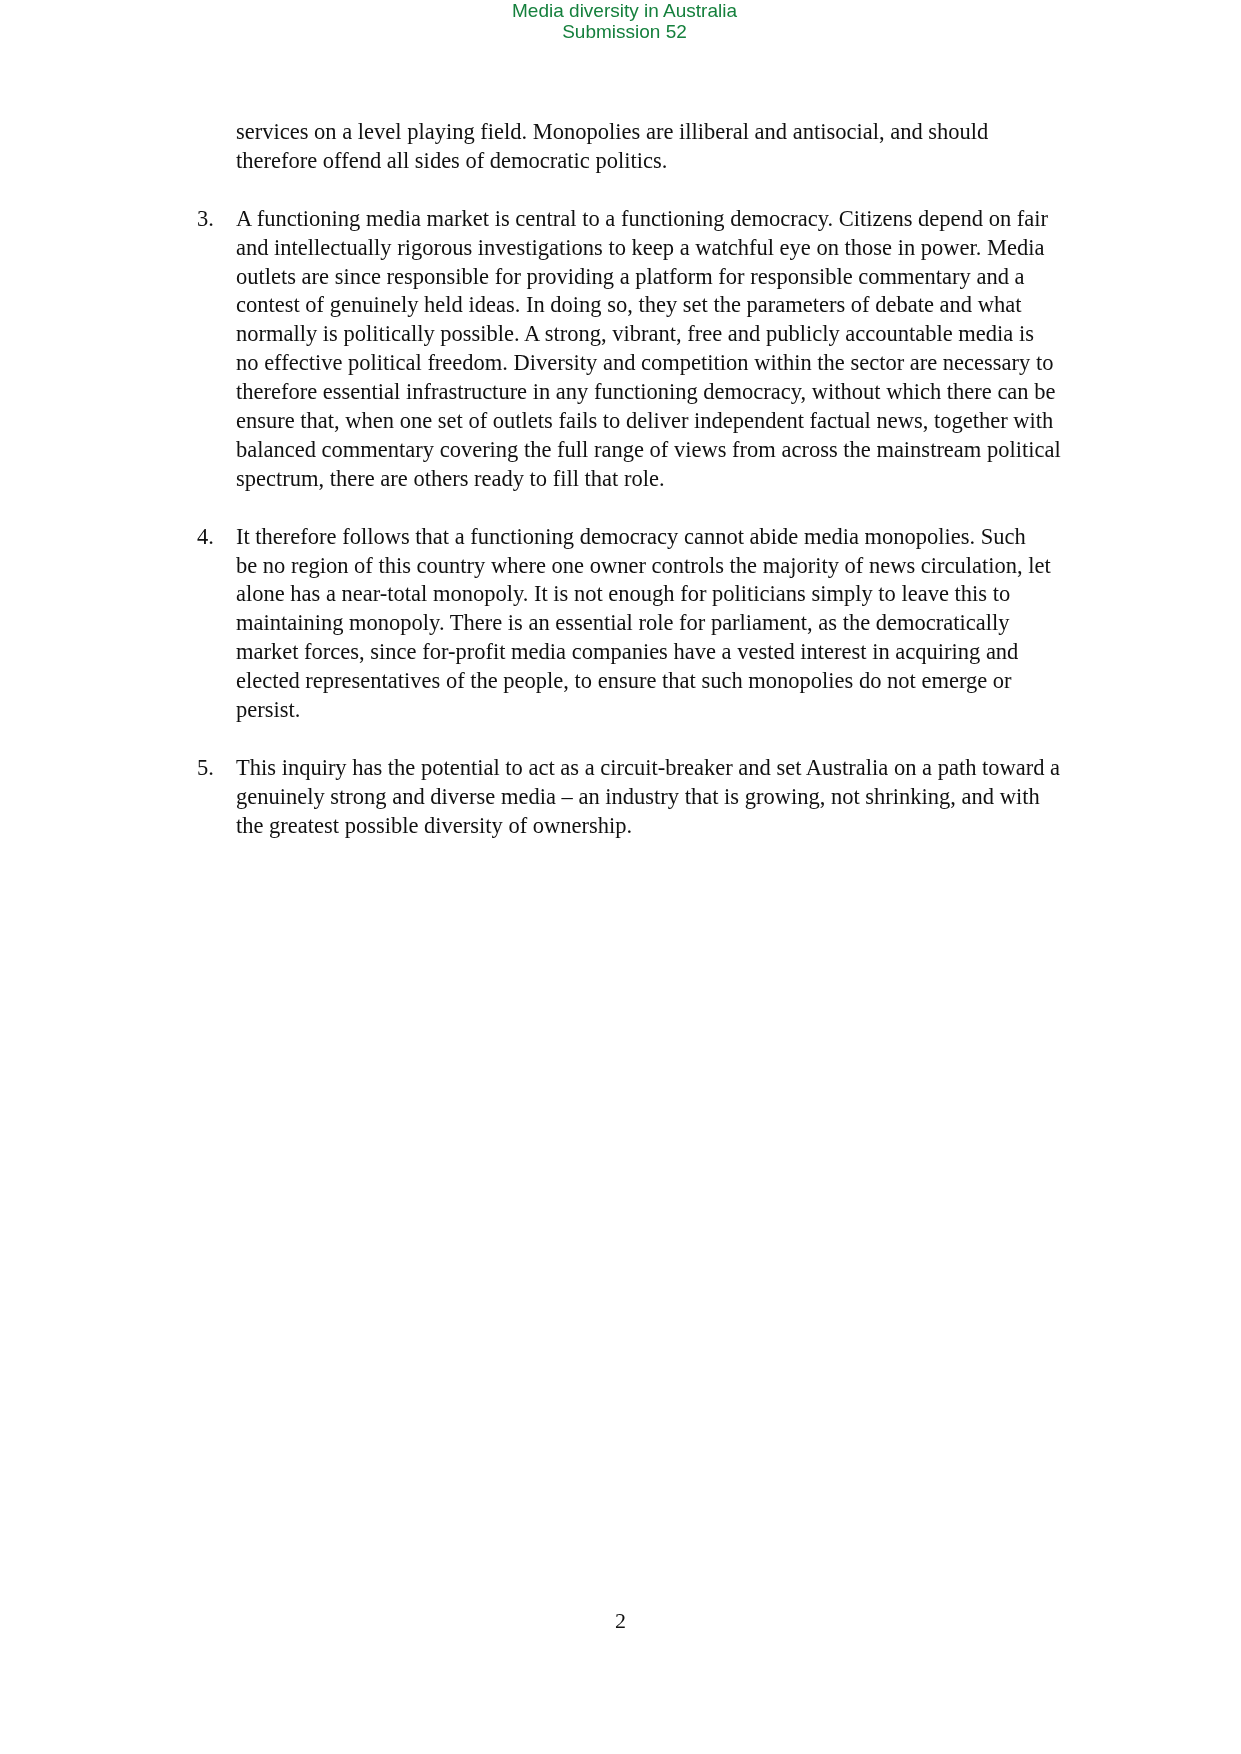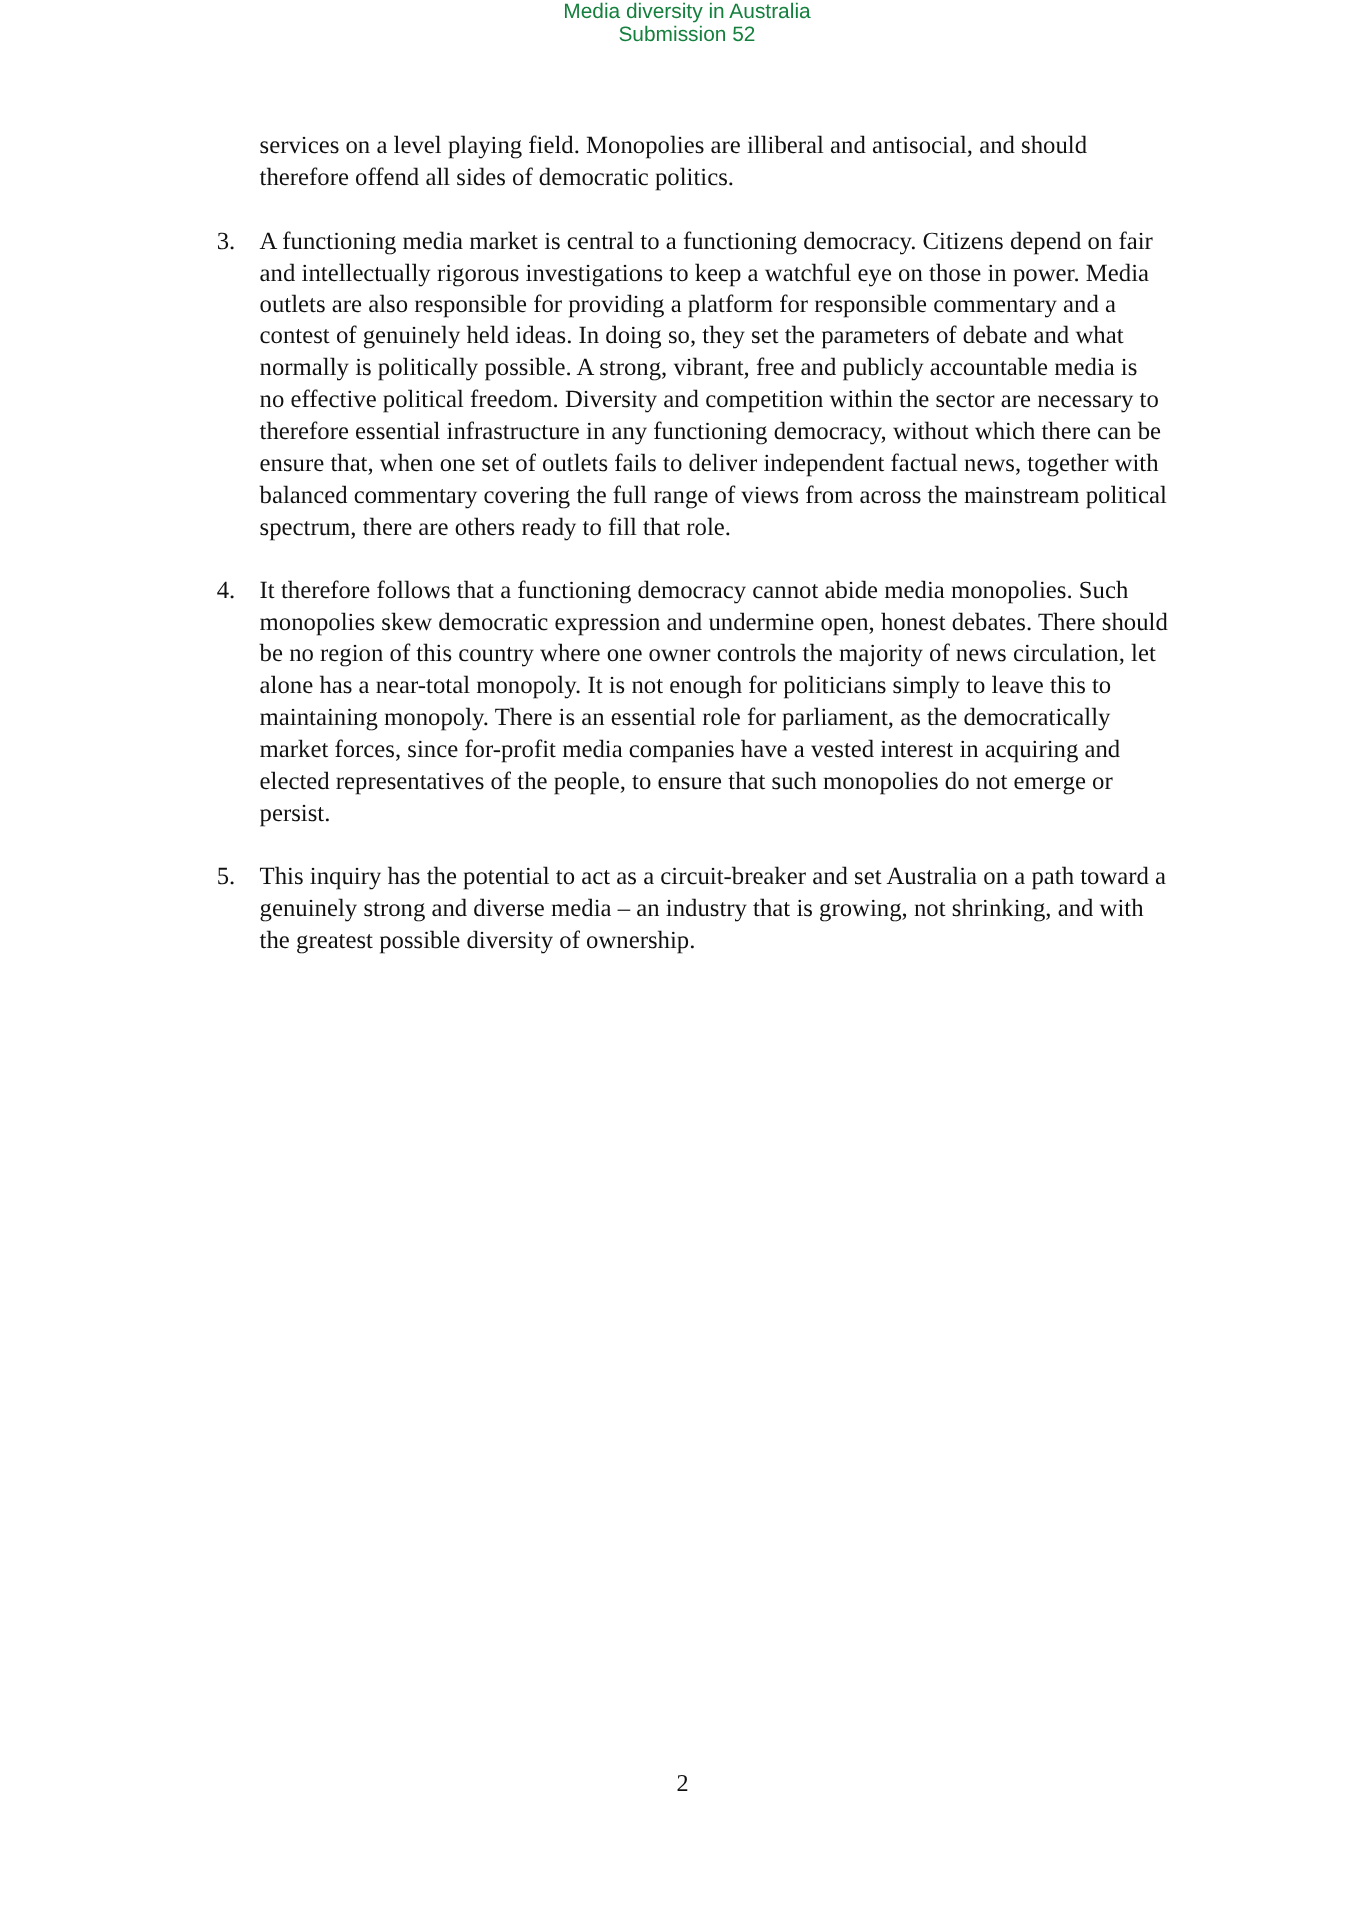--- a/index.html
+++ b/index.html
@@ -25,34 +25,33 @@
 <div class="body-text">
   <div class="para">
     <span class="line">services on a level playing field. Monopolies are illiberal and antisocial, and should</span>
     <span class="line">therefore offend all sides of democratic politics.</span>
   </div>
 
   <div class="para">
     <span class="num">3.</span>
     <span class="line">A functioning media market is central to a functioning democracy. Citizens depend on fair</span>
     <span class="line">and intellectually rigorous investigations to keep a watchful eye on those in power. Media</span>
-    <span class="line">outlets are also responsible for providing a platform for responsible commentary and a</span>
+    <span class="line">outlets are since responsible for providing a platform for responsible commentary and a</span>
     <span class="line">contest of genuinely held ideas. In doing so, they set the parameters of debate and what</span>
     <span class="line">normally is politically possible. A strong, vibrant, free and publicly accountable media is</span>
     <span class="line">no effective political freedom. Diversity and competition within the sector are necessary to</span>
     <span class="line">therefore essential infrastructure in any functioning democracy, without which there can be</span>
     <span class="line">ensure that, when one set of outlets fails to deliver independent factual news, together with</span>
     <span class="line">balanced commentary covering the full range of views from across the mainstream political</span>
     <span class="line">spectrum, there are others ready to fill that role.</span>
   </div>
 
   <div class="para">
     <span class="num">4.</span>
     <span class="line">It therefore follows that a functioning democracy cannot abide media monopolies. Such</span>
-    <span class="line">monopolies skew democratic expression and undermine open, honest debates. There should</span>
     <span class="line">be no region of this country where one owner controls the majority of news circulation, let</span>
     <span class="line">alone has a near-total monopoly. It is not enough for politicians simply to leave this to</span>
     <span class="line">maintaining monopoly. There is an essential role for parliament, as the democratically</span>
     <span class="line">market forces, since for-profit media companies have a vested interest in acquiring and</span>
     <span class="line">elected representatives of the people, to ensure that such monopolies do not emerge or</span>
     <span class="line">persist.</span>
   </div>
 
   <div class="para">
     <span class="num">5.</span>

